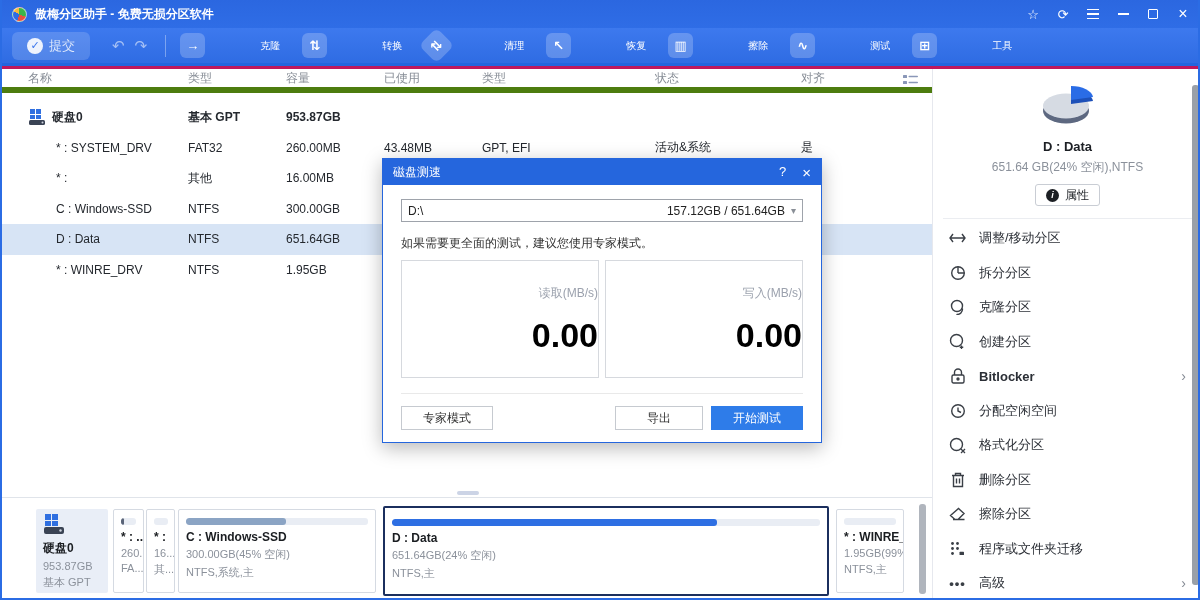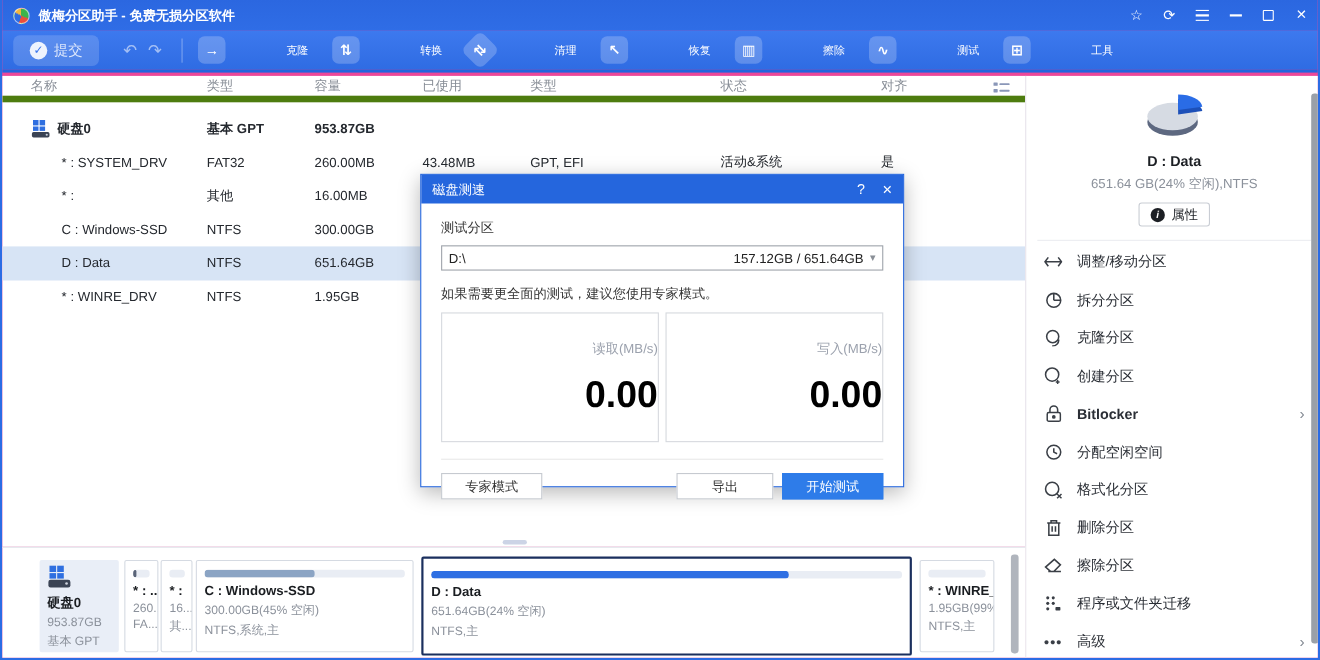--- a/index.html
+++ b/index.html
@@ -1,17 +1,17 @@
 <!DOCTYPE html>
 <html><head>
 <meta charset="utf-8">
 <style>
   * { margin:0; padding:0; box-sizing:border-box; }
   body { background:#555; font-family:"Liberation Sans","DejaVu Sans",sans-serif; }
-  #app { position:relative; width:1200px; height:600px; background:#ec4899; overflow:hidden;
+  #app { position:relative; width:1200px; height:600px; background:#be185d; overflow:hidden;
          border-left:2px solid #2b6ce4; border-right:2px solid #2b6ce4; border-bottom:2px solid #2b6ce4; }
 
   
   .titlebar { position:absolute; top:0; left:0; right:0; height:28px;
     background:linear-gradient(180deg,#2b67e0,#2f6de6); display:flex; align-items:center; color:#fff; }
   .logo { width:15px; height:15px; border-radius:50%; margin:0 8px 0 10px;
     background:conic-gradient(#3bb54a 0 110deg,#e94f3d 110deg 200deg,#2d6ce4 200deg 300deg,#f5b63c 300deg 360deg);
     border:1px solid rgba(255,255,255,.6); }
   .title-text { font-size:12px; font-weight:bold; }
   .win-controls { margin-left:auto; display:flex; align-items:center; height:100%; }
@@ -289,21 +289,20 @@
 
   <div class="dialog">
     <div class="dlg-titlebar">
       <span>磁盘测速</span>
       <span class="dlg-tb-btns">
         <span>?</span>
         <span style="font-size:15px;">×</span>
       </span>
     </div>
     <div class="dlg-body">
-      <div class="dlg-label">测试分区</div>
       <div class="dlg-select">
         <span>D:\</span>
         <span class="size">157.12GB / 651.64GB</span>
         <span class="arrow">▾</span>
       </div>
       <div class="dlg-hint">如果需要更全面的测试，建议您使用专家模式。</div>
       <div class="metrics">
         <div class="metric">
           <div class="metric-label">读取(MB/s)</div>
           <div class="metric-value">0.00</div>

